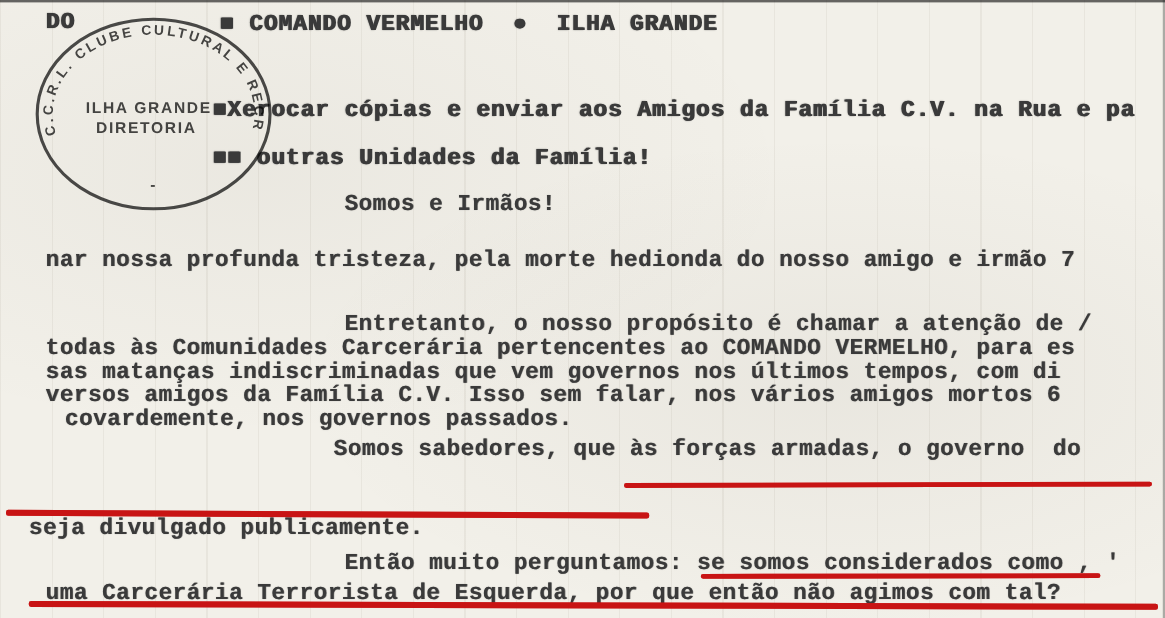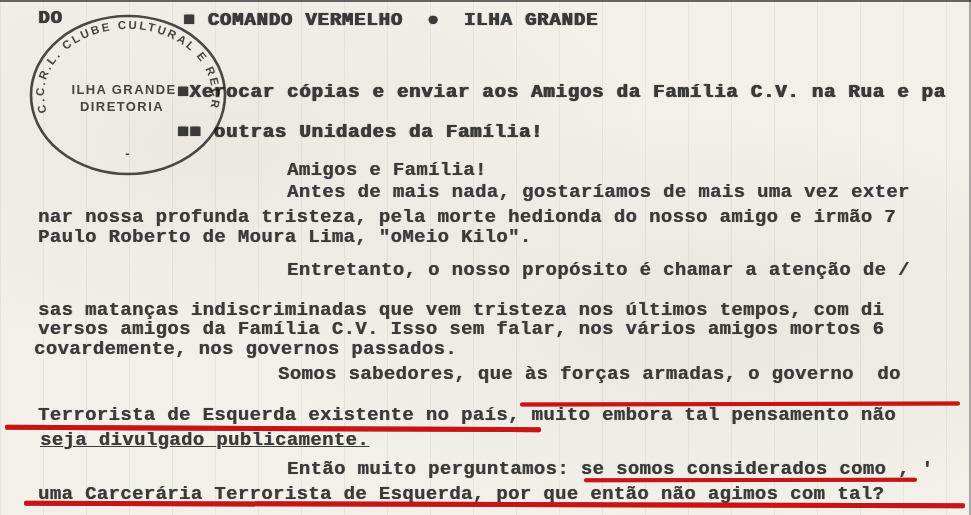--- a/index.html
+++ b/index.html
@@ -36,25 +36,25 @@
   .l3 {top:82px; left:177px;}
   .l4 {top:122px;left:177px;}
   .l5 {top:160px;left:287px;}
   .l6 {top:182px;left:287px;}
   .l7 {top:207px;left:38px;}
   .l8 {top:227px;left:38px;}
   .l9 {top:260px;left:287px;}
   .l10{top:280px;left:38px;}
   .l11{top:300px;left:38px;}
   .l12{top:319px;left:38px;}
-  .l13{top:339px;left:34px;}
+  .l13{top:339px;left:54px;}
   .l14{top:364px;left:278px;text-align:right;}
   .l15{top:386px;left:38px;}
   .l16{top:405px;left:38px;}
-  .l17{top:430px;left:40px;text-decoration:underline;}
+  .l17{top:430px;left:24px;}
   .l18{top:459px;left:287px;}
   .l19{top:484px;left:38px;}
 
   
   .redline{
     position:absolute;
     background:var(--red,#c81414);
     border-radius:2px;
     box-shadow:0 0 0.5px rgba(200,20,20,0.6);
   }
@@ -86,30 +86,28 @@
 
 <div class="page">
 
   <div class="edge-top"></div>
   <div class="edge-right"></div>
 
   <div class="tl hdr l0">DO</div>
   <div class="tl hdr l1">■ COMANDO VERMELHO  ●  ILHA GRANDE</div>
   <div class="tl hdr l3">■Xerocar cópias e enviar aos Amigos da Família C.V. na Rua e pa</div>
   <div class="tl hdr l4">■■ outras Unidades da Família!</div>
-  <div class="tl l5">Amigos e Família!</div>
-  <div class="tl l6">Antes de mais nada, gostaríamos de mais uma vez exter</div>
+  <div class="tl l5">Somos e Irmãos!</div>
   <div class="tl l7">nar nossa profunda tristeza, pela morte hedionda do nosso amigo e irmão 7</div>
-  <div class="tl l8">Paulo Roberto de Moura Lima, "oMeio Kilo".</div>
   <div class="tl l9">Entretanto, o nosso propósito é chamar a atenção de /</div>
-  <div class="tl l11">sas matanças indiscriminadas que vem tristeza nos últimos tempos, com di</div>
+  <div class="tl l10">todas às Comunidades Carcerária pertencentes ao COMANDO VERMELHO, para es</div>
+  <div class="tl l11">sas matanças indiscriminadas que vem governos nos últimos tempos, com di</div>
   <div class="tl l12">versos amigos da Família C.V. Isso sem falar, nos vários amigos mortos 6</div>
   <div class="tl l13">covardemente, nos governos passados.</div>
   <div class="tl l14">Somos sabedores, que às forças armadas, o governo  do</div>
-  <div class="tl l16">Terrorista de Esquerda existente no país, muito embora tal pensamento não</div>
   <div class="tl l17">seja divulgado publicamente.</div>
   <div class="tl l18">Então muito perguntamos: se somos considerados como , '</div>
   <div class="tl l19">uma Carcerária Terrorista de Esquerda, por que então não agimos com tal?</div>
 
   <div class="redline r1"></div>
   <div class="redline r2"></div>
   <div class="redline r3"></div>
   <div class="redline r4"></div>
 
   <svg class="stamp" width="206" height="168" viewBox="0 0 206 168">

